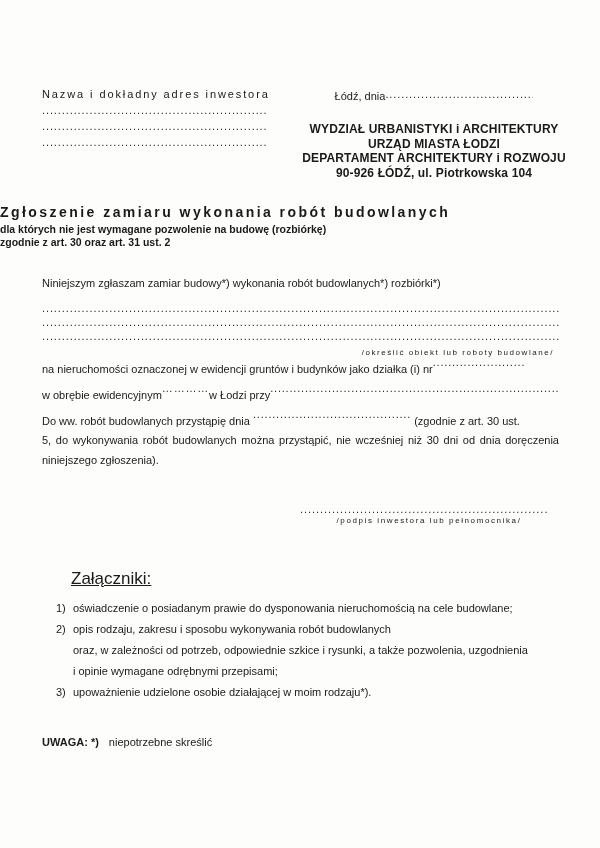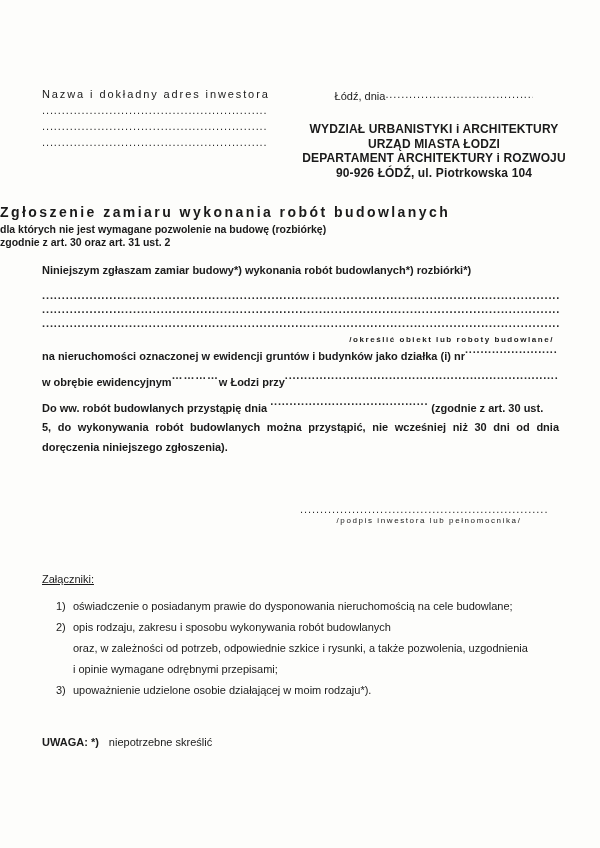--- a/index.html
+++ b/index.html
@@ -96,24 +96,23 @@
   .doc-subtitle {
     margin-top: 3px;
     font-size: 10.5px;
     font-weight: bold;
     line-height: 13px;
   }
 
   
   .body {
     position: absolute;
-    top: 263px;
+    top: 276px;
     left: 42px;
     width: 517px;
-    font-weight: bold;
   }
   .lead {
     font-size: 11px;
     line-height: 14px;
   }
   .fillrow {
     height: 14px;
     line-height: 14px;
     font-size: 11px;
     white-space: nowrap;
@@ -172,23 +171,24 @@
   }
 
   
   .attachments {
     position: absolute;
     top: 569px;
     left: 42px;
     width: 517px;
   }
   .att-heading {
-    font-size: 11px;
+    font-size: 17px;
     text-decoration: underline;
     display: inline-block;
+    margin-left: 29px;
   }
   .att-list {
     margin-top: 9px;
   }
   .att-item {
     position: relative;
     font-size: 11px;
     line-height: 21px;
     padding-left: 31px;
   }

